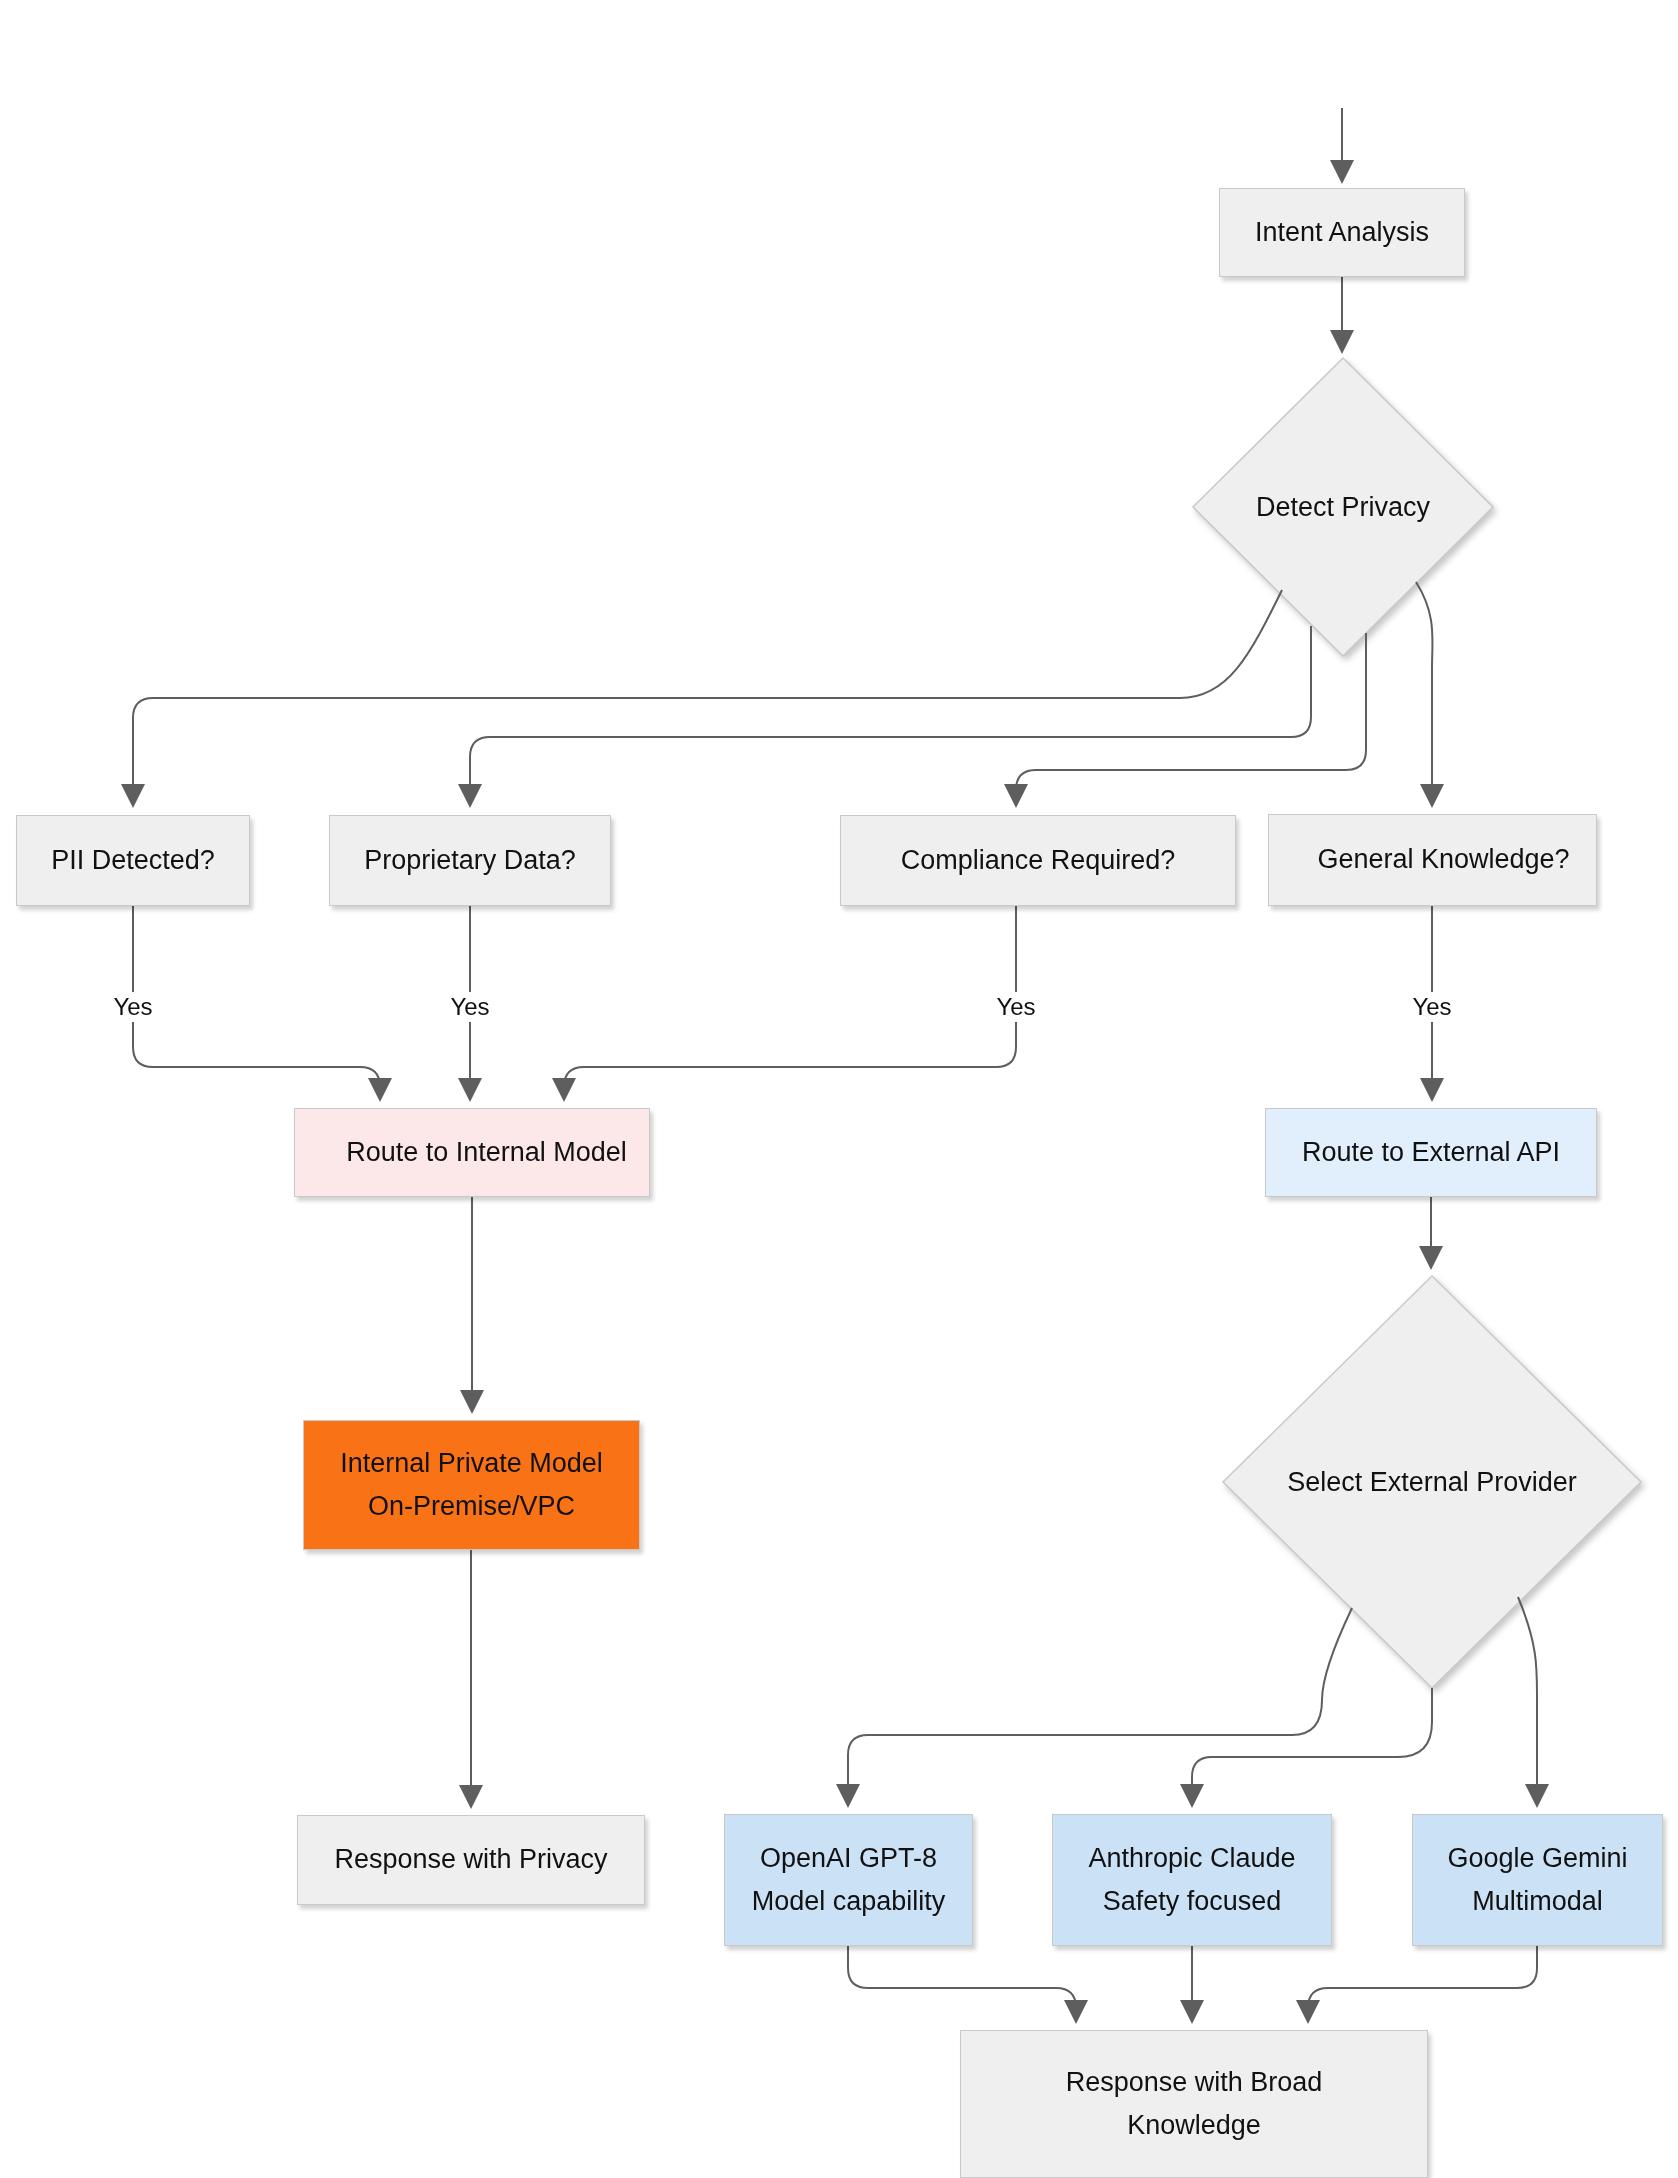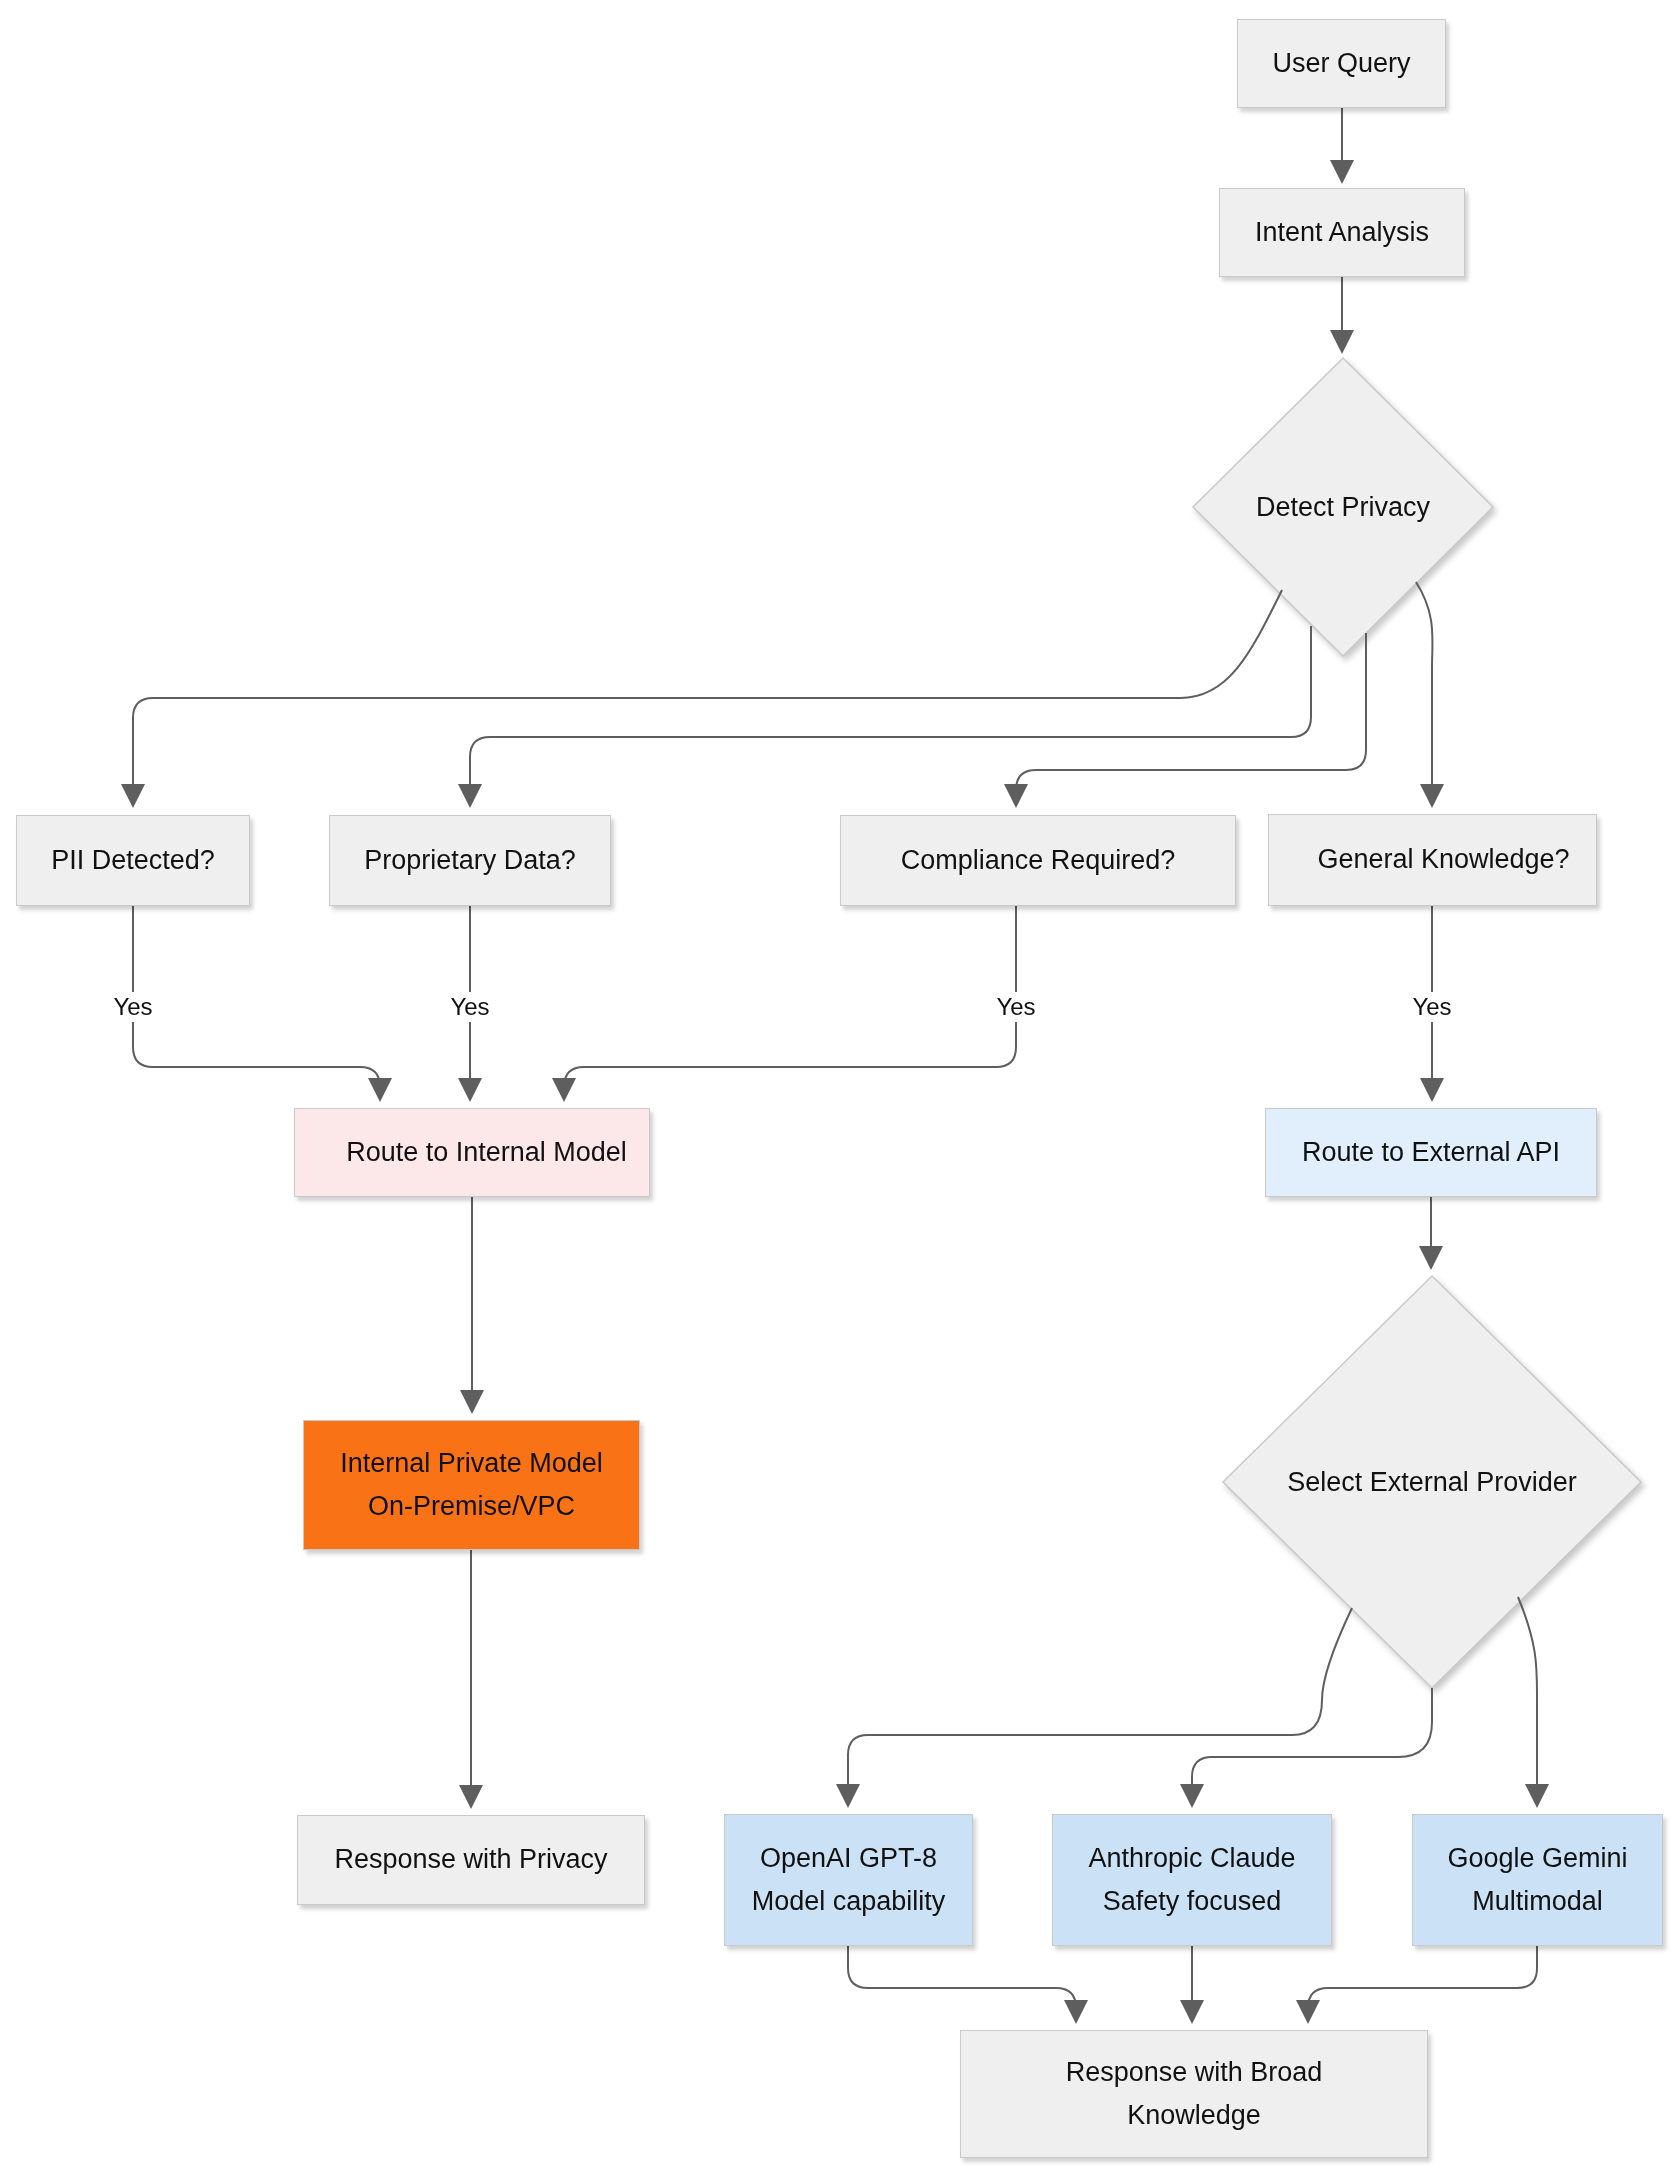--- a/index.html
+++ b/index.html
@@ -73,21 +73,20 @@
     <path class="edge" marker-end="url(#arrow)" d="M 1431 1197 V 1268"></path>
     <path class="edge" marker-end="url(#arrow)" d="M 471 1550 V 1807"></path>
     <path class="edge" marker-end="url(#arrow)" d="M 1352 1608 C 1332 1650, 1322 1680, 1322 1700 Q 1322 1735 1292 1735 L 868 1735 Q 848 1735 848 1755 V 1806"></path>
     <path class="edge" marker-end="url(#arrow)" d="M 1432 1688 V 1722 Q 1432 1757 1398 1757 L 1212 1757 Q 1192 1757 1192 1777 V 1806"></path>
     <path class="edge" marker-end="url(#arrow)" d="M 1518 1597 C 1538 1645, 1537 1668, 1537 1700 V 1806"></path>
     <path class="edge" marker-end="url(#arrow)" d="M 848 1946 V 1968 Q 848 1988 868 1988 L 1056 1988 Q 1076 1988 1076 2008 V 2022"></path>
     <path class="edge" marker-end="url(#arrow)" d="M 1192 1946 V 2022"></path>
     <path class="edge" marker-end="url(#arrow)" d="M 1537 1946 V 1968 Q 1537 1988 1517 1988 L 1328 1988 Q 1308 1988 1308 2008 V 2022"></path>
   </svg>
 
-  <div class="node" style="left:1237px;top:19px;width:209px;height:89px;">User Query</div>
 
   <div class="node" style="left:1219px;top:188px;width:246px;height:89px;">Intent Analysis</div>
 
   <div class="diamond-label" style="left:1213px;top:477px;width:260px;height:60px;">Detect Privacy</div>
 
   <div class="node" style="left:16px;top:815px;width:234px;height:91px;">PII Detected?</div>
 
   <div class="node" style="left:329px;top:815px;width:282px;height:91px;">Proprietary Data?</div>
 
   <div class="node" style="left:840px;top:815px;width:396px;height:91px;">Compliance Required?</div>
@@ -131,20 +130,20 @@
     </div>
   </div>
 
   <div class="node blue multiline" style="left:1412px;top:1814px;width:251px;height:132px;">
     <div>
       <span>Google Gemini</span>
       <span>Multimodal</span>
     </div>
   </div>
 
-  <div class="node multiline" style="left:960px;top:2030px;width:468px;height:128px;">
+  <div class="node multiline" style="left:960px;top:2030px;width:468px;height:148px;">
     <div>
       <span>Response with Broad</span>
       <span>Knowledge</span>
     </div>
   </div>
 
 </div>
 
 </body></html>

